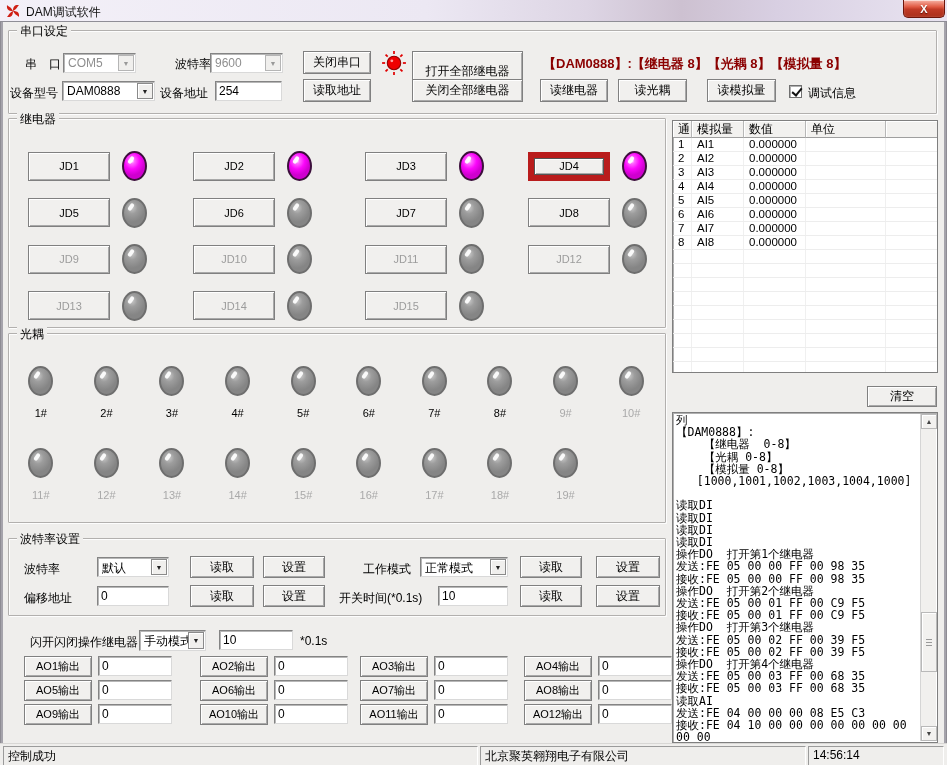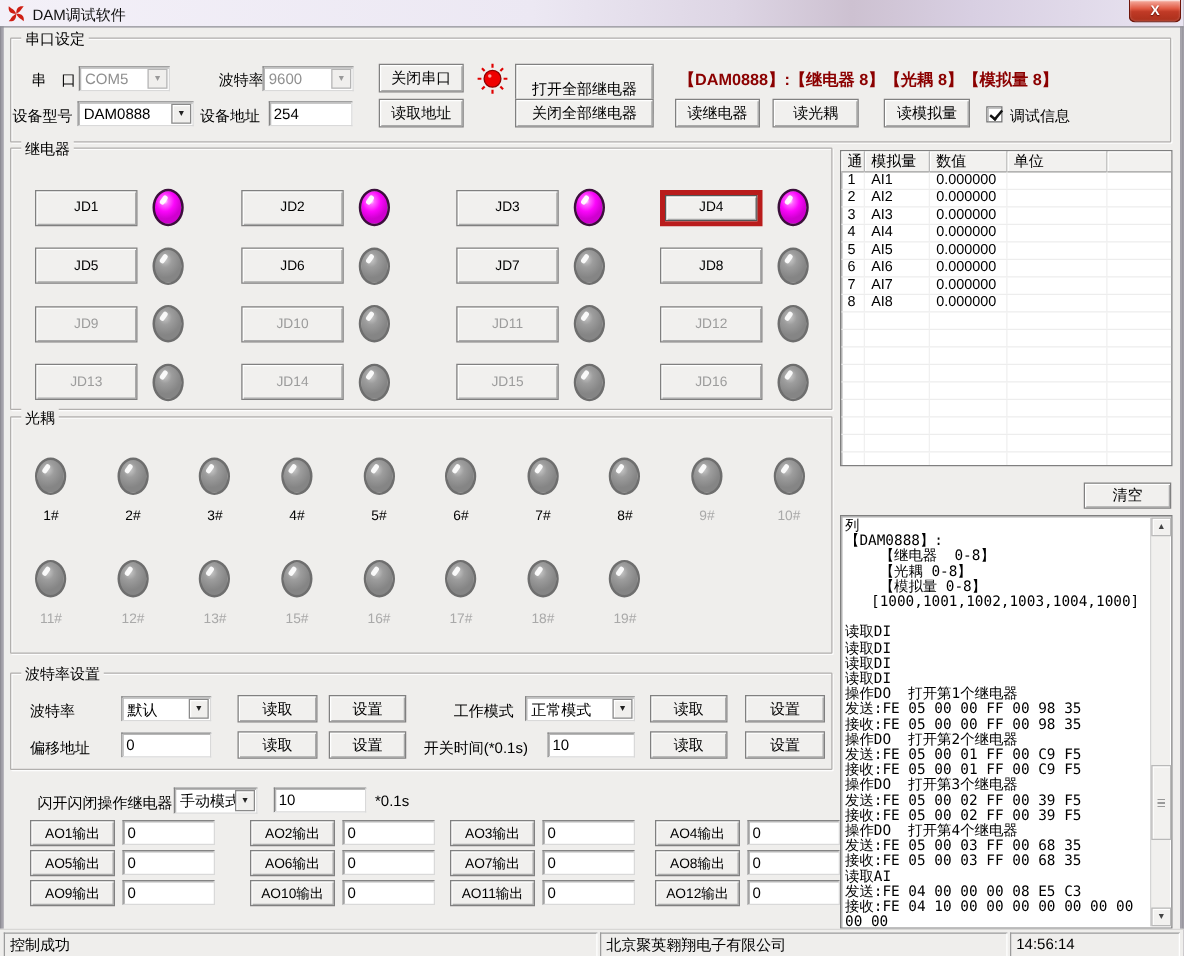--- a/index.html
+++ b/index.html
@@ -18,21 +18,21 @@
       background:linear-gradient(#f7b3a6 0%,#e05a43 40%,#c03a26 55%,#aa2f1b 100%);
       box-shadow:inset 0 1px 0 rgba(255,255,255,.55), inset 0 0 2px rgba(255,255,255,.3);
       display:flex; align-items:center; justify-content:center; cursor:pointer; text-shadow:0 1px 1px #5c0f05; }
   
   .group { position:absolute; border:1px solid #b2b0ae; box-shadow:1px 1px 0 #fdfdfd, inset 1px 1px 0 #fdfdfd; border-radius:1px; }
   .legend { position:absolute; top:-8px; left:8px; background:#efeeec; padding:0 3px; font-size:12px; color:#000; }
   
   .btn { position:absolute; background:#f1f0ee; border:1px solid #808080;
       box-shadow:inset 1px 1px 0 #ffffff, inset -1px -1px 0 #a9a9a9;
       font:12px "Liberation Sans","DejaVu Sans",sans-serif; color:#000; text-align:center; cursor:pointer; padding:0; }
-  .btn.focused { border:4px solid #b91c1c; box-shadow:inset 0 0 0 1px #555, inset 2px 2px 0 #fff, inset -2px -2px 0 #a9a9a9; }
+  .btn.focused { border:6px solid #b91c1c; box-shadow:inset 0 0 0 1px #555, inset 2px 2px 0 #fff, inset -2px -2px 0 #a9a9a9; }
   .btn.disabled { color:#9c9c9c; }
   .edit { position:absolute; background:#fff; border:1px solid #848484; border-bottom-color:#d9d9d9; border-right-color:#d9d9d9;
       box-shadow:inset 1px 1px 0 #b7b7b7; font:12px "Liberation Sans","DejaVu Sans",sans-serif; padding:0 3px; color:#000; }
   .combo { position:absolute; height:20px; background:#fff; border:1px solid #848484; border-bottom-color:#d9d9d9; border-right-color:#d9d9d9;
       box-shadow:inset 1px 1px 0 #b7b7b7; cursor:pointer; }
   .combo .cb-text { position:absolute; left:4px; top:2px; font-size:12px; white-space:nowrap; }
   .combo .cb-btn { position:absolute; right:1px; top:1px; bottom:1px; width:16px; background:#f0efed; border:1px solid #8a8a8a;
       box-shadow:inset 1px 1px 0 #fff; display:flex; align-items:center; justify-content:center; font-size:7px; color:#222; }
   .combo.disabled { background:#ffffff; }
   .combo.disabled .cb-text { color:#8f8f8f; }
@@ -225,24 +225,20 @@
         <span class="led off"></span>
       </div>
       <div class="relay-cell">
         <button class="btn jd-btn disabled">JD14</button>
         <span class="led off"></span>
       </div>
       <div class="relay-cell">
         <button class="btn jd-btn disabled">JD15</button>
         <span class="led off"></span>
       </div>
-      <div class="relay-cell">
-        <button class="btn jd-btn disabled">JD16</button>
-        <span class="led off"></span>
-      </div>
     </div>
 
   <div id="analog-table">
     <div id="analog-header">
         <span class="th c0">通</span>
         <span class="th c1">模拟量</span>
         <span class="th c2">数值</span>
         <span class="th c3">单位</span>
         <span class="th c4"></span>
       </div>
@@ -417,20 +413,24 @@
         <span class="led off"></span>
         <span class="opto-label dim">11#</span>
       </div>
       <div class="opto-cell">
         <span class="led off"></span>
         <span class="opto-label dim">12#</span>
       </div>
       <div class="opto-cell">
         <span class="led off"></span>
         <span class="opto-label dim">13#</span>
+      </div>
+      <div class="opto-cell">
+        <span class="led off"></span>
+        <span class="opto-label dim">14#</span>
       </div>
       <div class="opto-cell">
         <span class="led off"></span>
         <span class="opto-label dim">15#</span>
       </div>
       <div class="opto-cell">
         <span class="led off"></span>
         <span class="opto-label dim">16#</span>
       </div>
       <div class="opto-cell">

